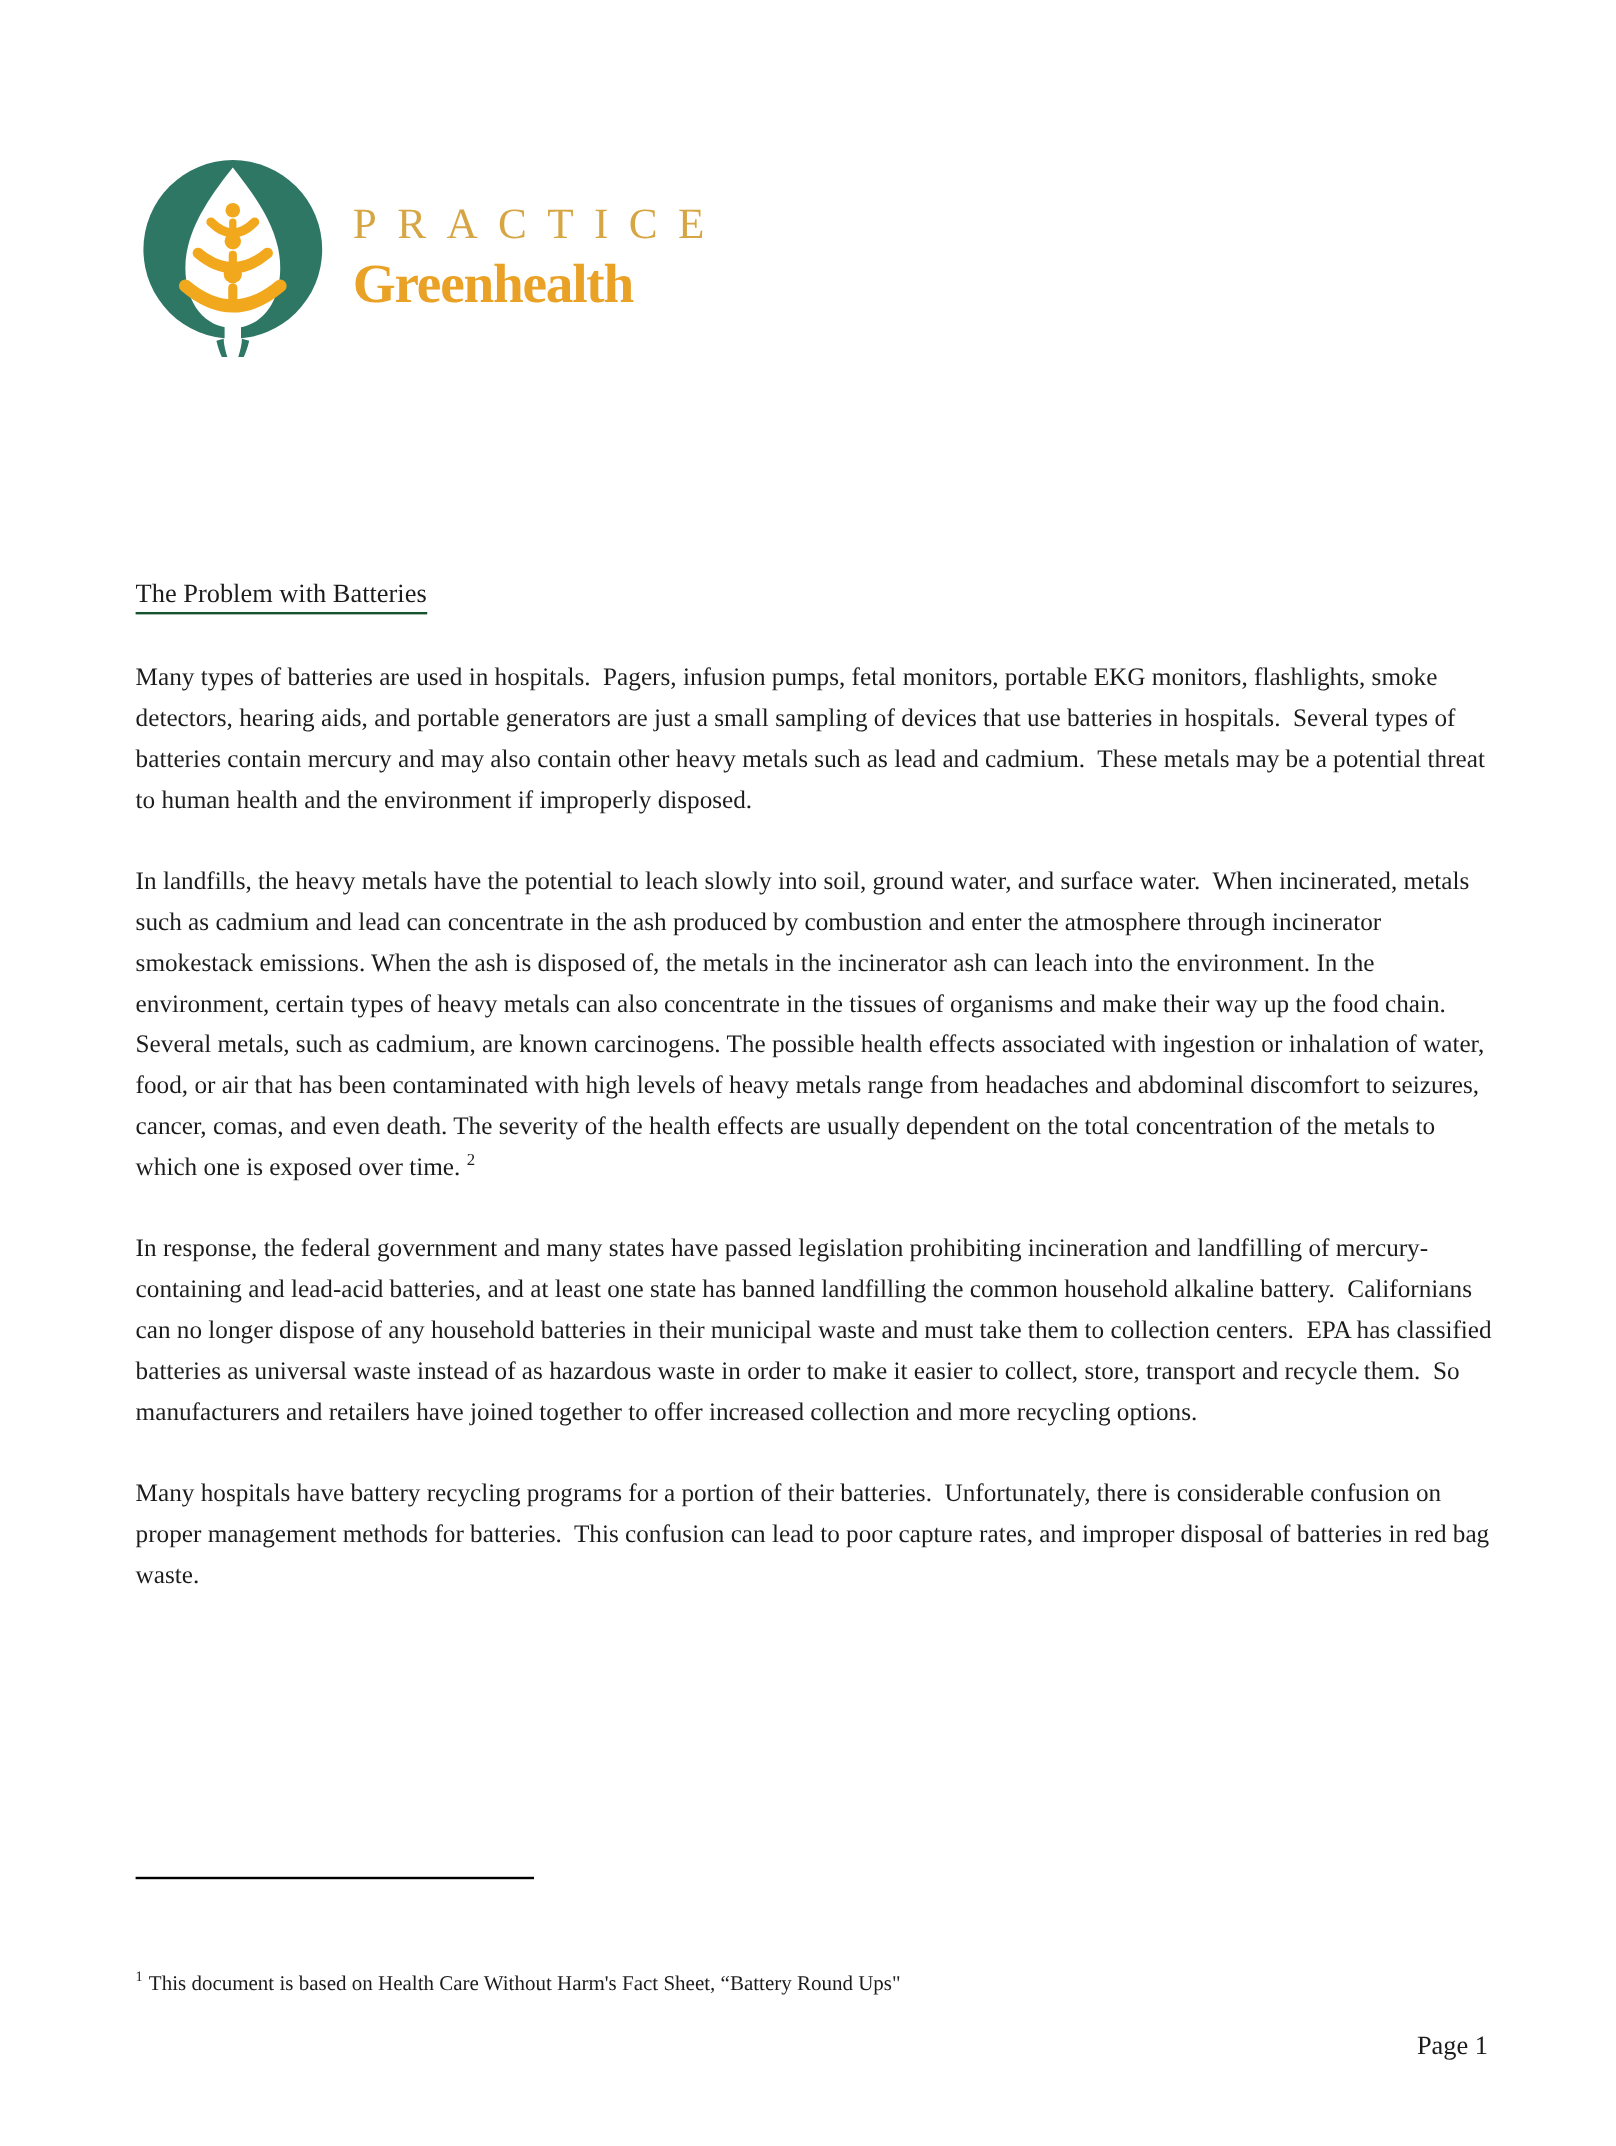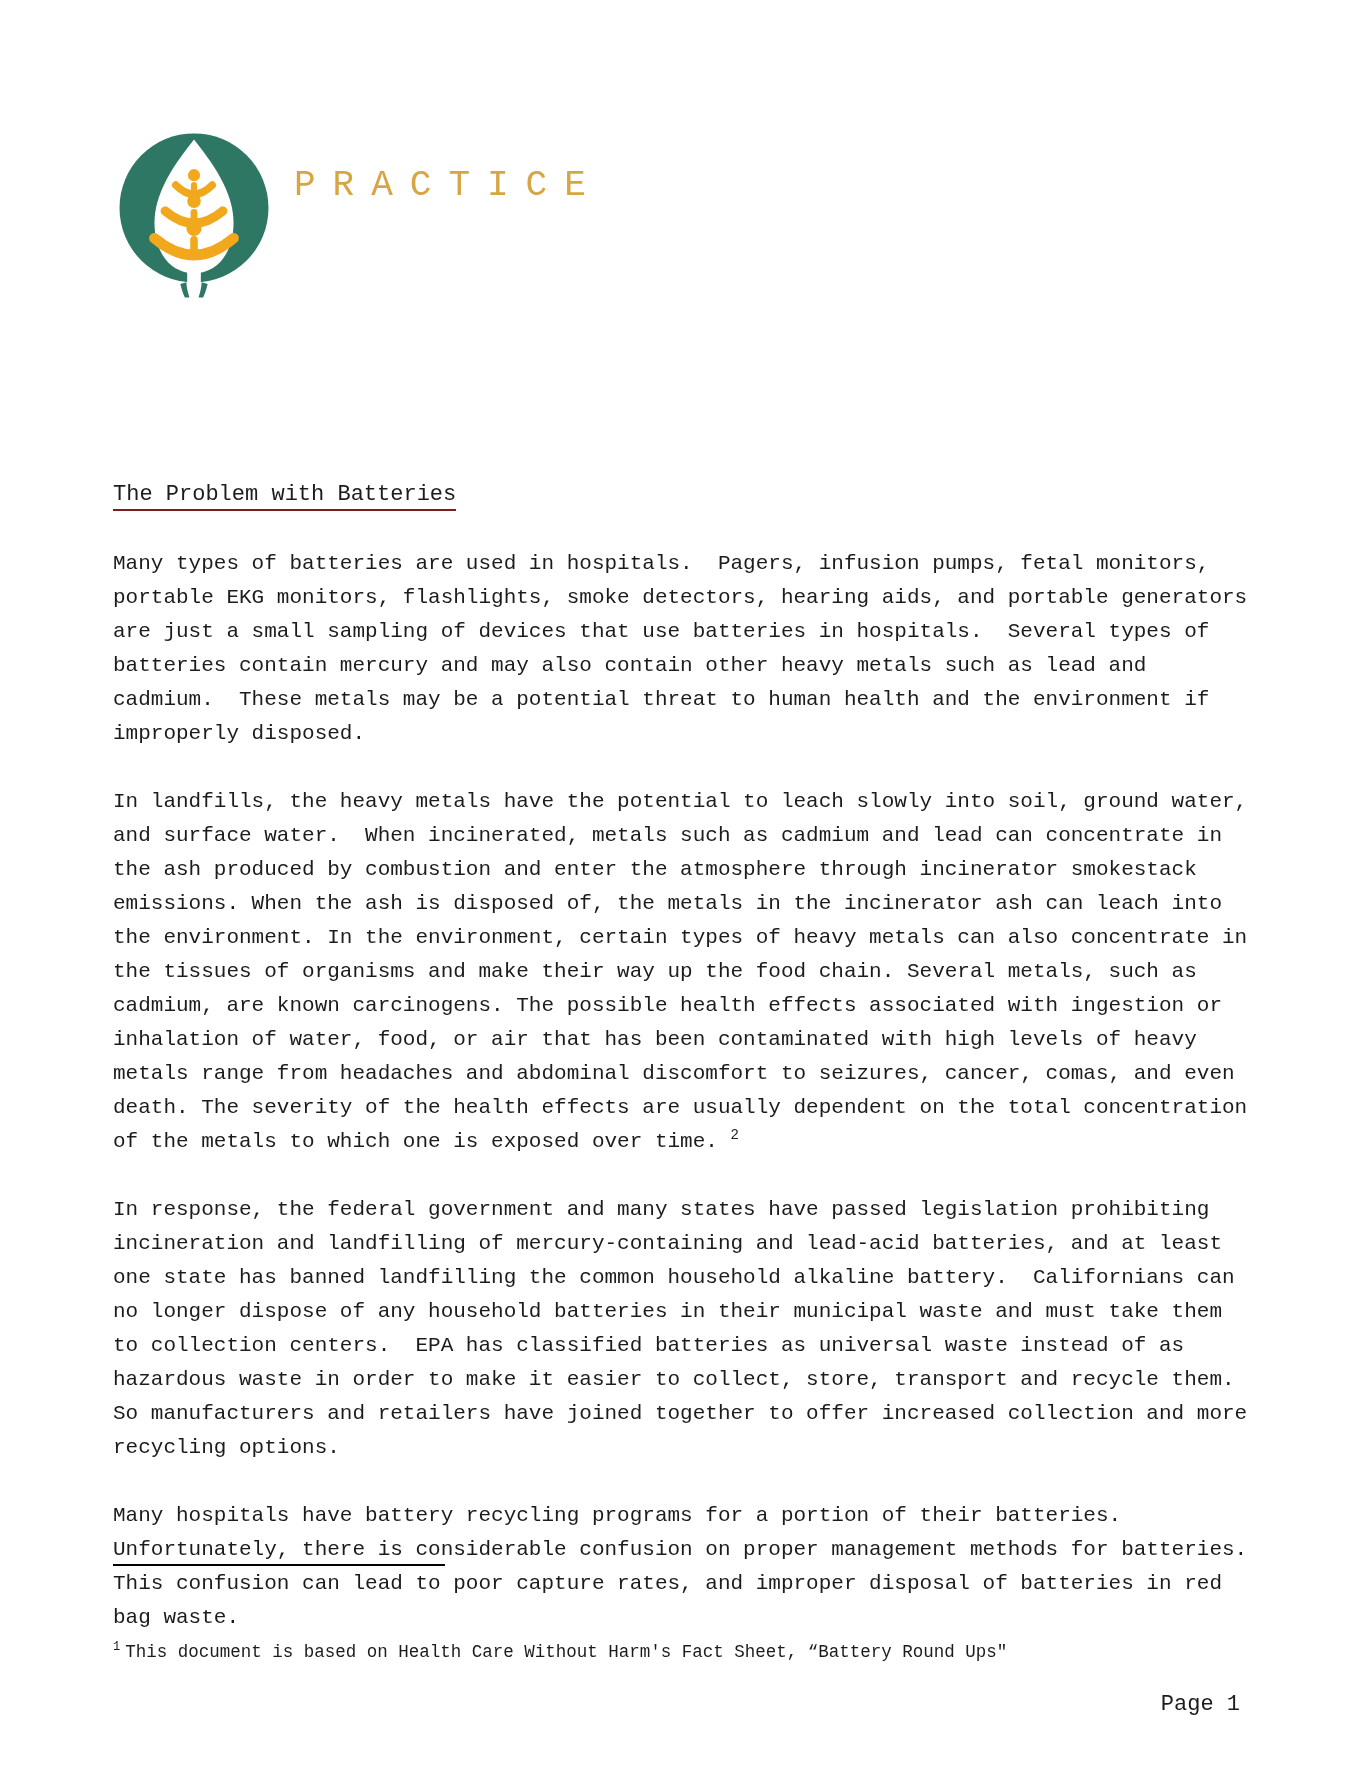--- a/index.html
+++ b/index.html
@@ -1,21 +1,21 @@
 <!DOCTYPE html>
 <html><head>
 <meta charset="utf-8">
 <style>
   html, body { margin: 0; padding: 0; background: #ffffff; }
   .page {
     position: relative;
     width: 1347px;
     height: 1788px;
     background: #ffffff;
-    font-family: Liberation Mono, monospace;
+    font-family: Liberation Serif, serif;
     color: #1c1c1c;
     overflow: hidden;
   }
 
   
   .logo { position: absolute; left: 118px; top: 131px; display: flex; align-items: flex-start; }
   .logo-mark { width: 152px; height: 172px; flex: 0 0 auto; }
   .logo-text { margin-left: 24px; padding-top: 34px; }
   .practice {
     font-size: 36px;
@@ -45,21 +45,21 @@
     color: #111111;
   }
   .doc-title sup { font-size: 18px; line-height: 0; }
 
   
   .section-heading-wrap { position: absolute; top: 482px; left: 113px; }
   .section-heading {
     display: inline-block;
     font-size: 22px;
     color: #1c1c1c;
-    border-bottom: 2px solid #7f1d1d;
+    border-bottom: 2px solid #14532d;
     padding-bottom: 2px;
   }
 
   
   .body-text {
     position: absolute;
     top: 547px;
     left: 113px;
     width: 1148px;
     font-size: 21px;
@@ -123,20 +123,21 @@
         <path d="M31,52 Q50,68 69,52" fill="none" stroke-width="6" stroke-linecap="round" stroke="#f2a81d"></path>
         <path d="M50,53 L50,61" fill="none" stroke-width="4.5" stroke-linecap="round" stroke="#f2a81d"></path>
 
         <circle cx="50" cy="63.5" r="5" fill="#f2a81d"></circle>
         <path d="M24,70 Q50,92 76,70" fill="none" stroke-width="7" stroke-linecap="round" stroke="#f2a81d"></path>
         <path d="M50,71 L50,81" fill="none" stroke-width="5" stroke-linecap="round" stroke="#f2a81d"></path>
       </g>
     </svg>
     <div class="logo-text">
       <div class="practice">PRACTICE</div>
+      <div class="greenhealth">Greenhealth</div>
     </div>
   </div>
 
 
   <div class="section-heading-wrap">
     <span class="section-heading">The Problem with Batteries</span>
   </div>
 
   <div class="body-text">
     <p class="body-para"><span>Many types of batteries are used in hospitals.  Pagers, infusion pumps, fetal monitors, portable EKG monitors, flashlights, smoke detectors, hearing aids, and portable generators are just a small sampling of devices that use batteries in hospitals.  Several types of batteries contain mercury and may also contain other heavy metals such as lead and cadmium.  These metals may be a potential threat to human health and the environment if improperly disposed.</span><sup></sup></p>

